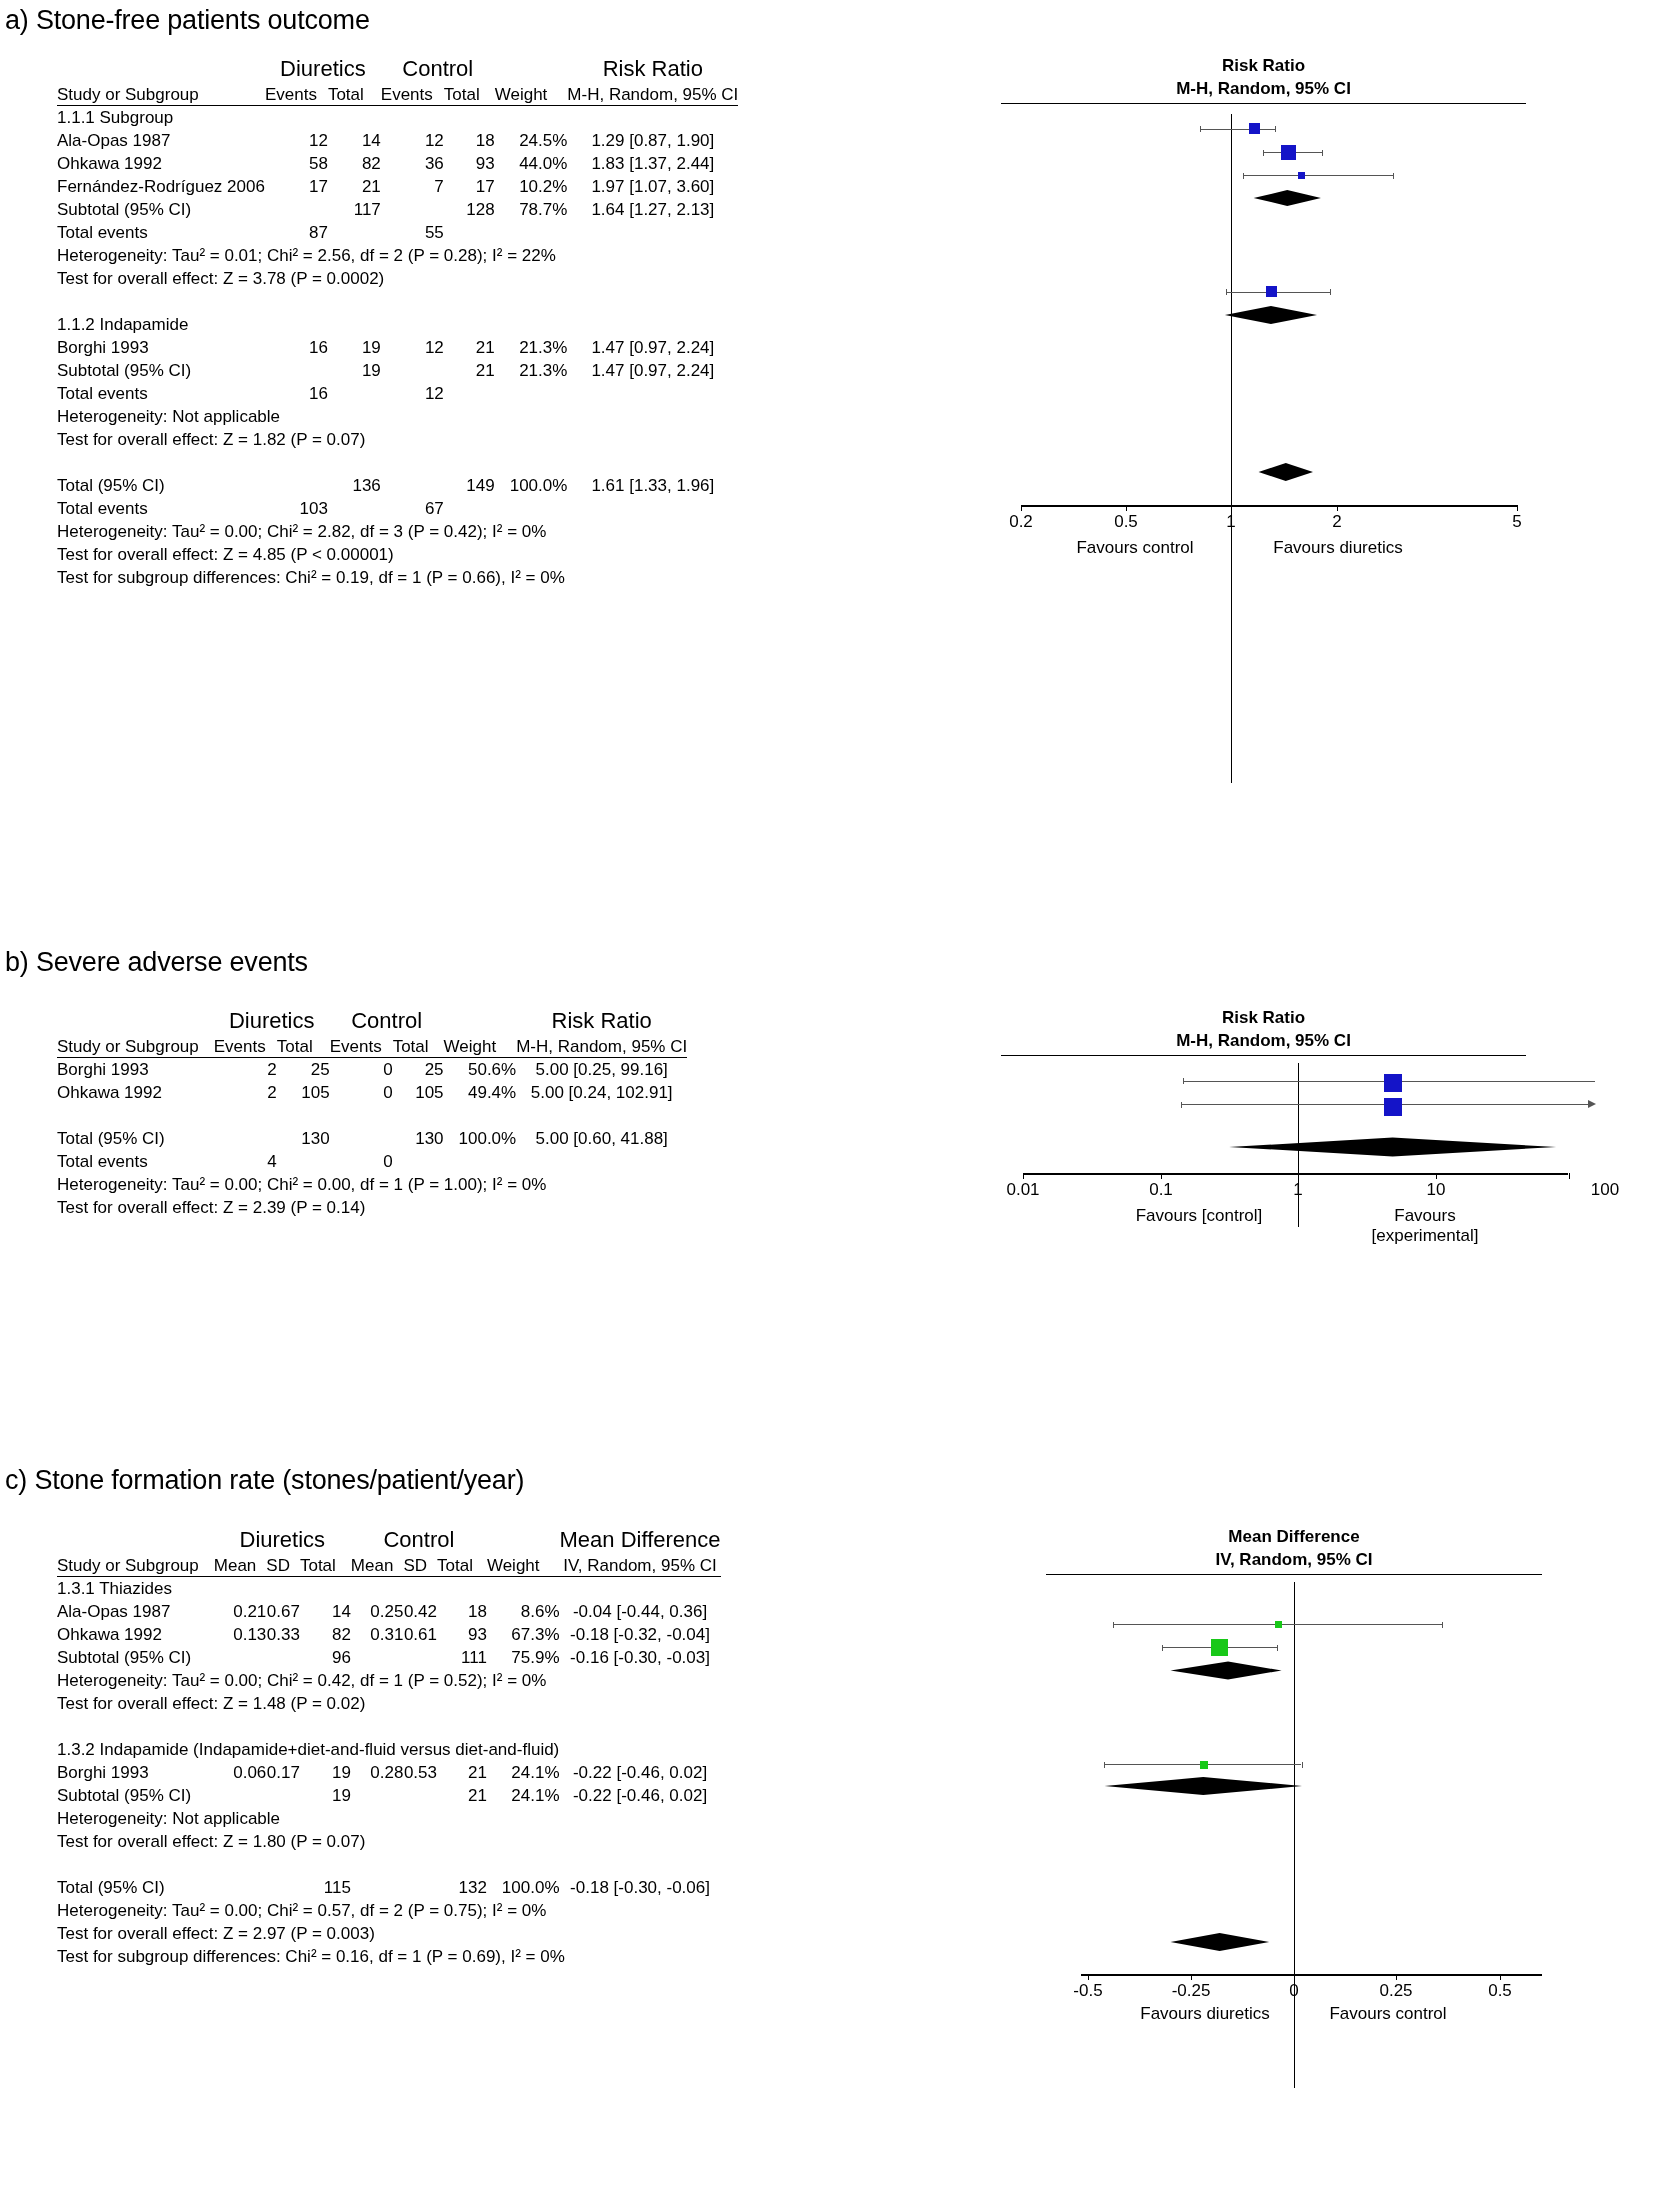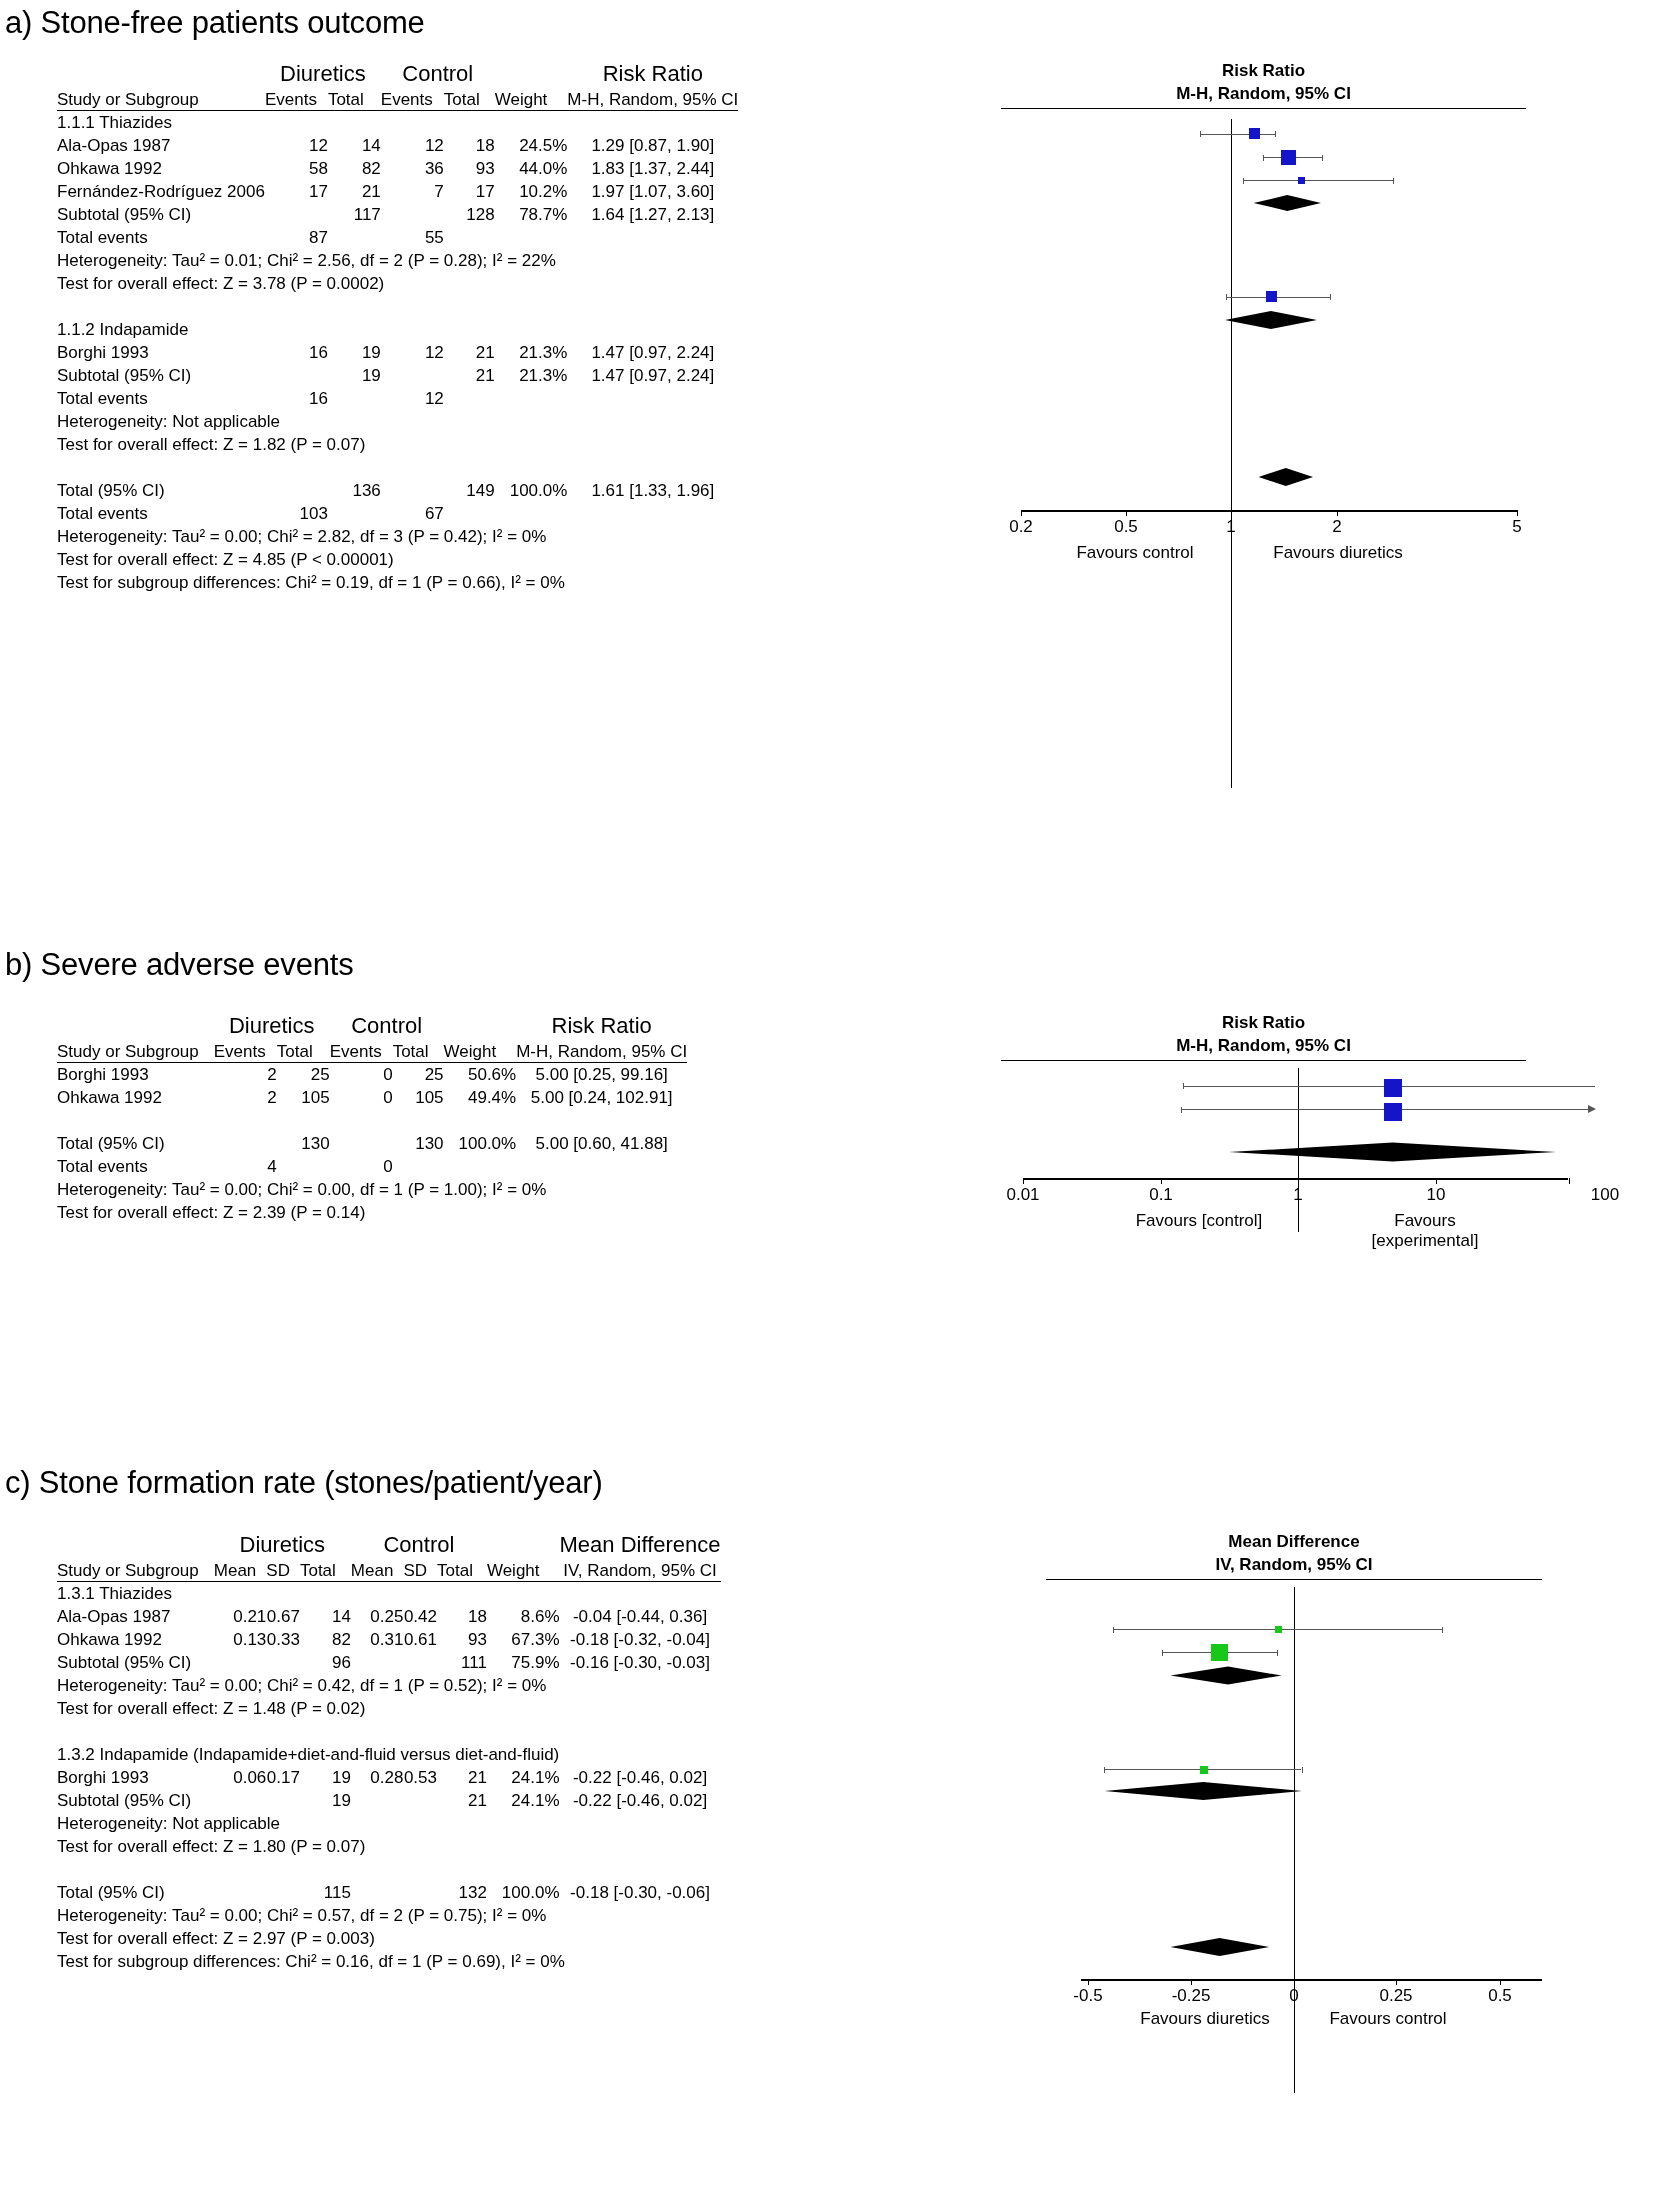--- a/index.html
+++ b/index.html
@@ -12,21 +12,21 @@
     font-family: "Liberation Sans", sans-serif;
     color: #000000;
   }
   .page {
     position: relative;
     width: 1662px;
     height: 2205px;
     overflow: hidden;
   }
   .panel-title {
-    font-size: 31px;
+    font-size: 27px;
     font-weight: 400;
     letter-spacing: -0.2px;
   }
   table.fp {
     border-collapse: collapse;
     font-size: 17px;
   }
   table.fp td, table.fp th {
     padding: 0;
     white-space: nowrap;
@@ -132,21 +132,21 @@
           <td class="hdr-col" style="padding-right:15px;">Study or Subgroup</td>
           <td class="hdr-col num" style="padding-right:11px;">Events</td>
           <td class="hdr-col num" style="padding-right:17px;">Total</td>
           <td class="hdr-col num" style="padding-right:11px;">Events</td>
           <td class="hdr-col num" style="padding-right:15px;">Total</td>
           <td class="hdr-col num" style="padding-right:20px;">Weight</td>
           <td class="hdr-col ctr">M-H, Random, 95% CI</td>
         </tr>
 
         <tr class="row-h">
-              <td class="sub-head">1.1.1 Thiazides</td>
+              <td class="sub-head">1.1.1 Subgroup</td>
               <td></td>
               <td></td>
               <td></td>
               <td></td>
               <td></td>
               <td></td>
             </tr>
 
         <tr class="row-h">
           <td>Ala-Opas 1987</td>

